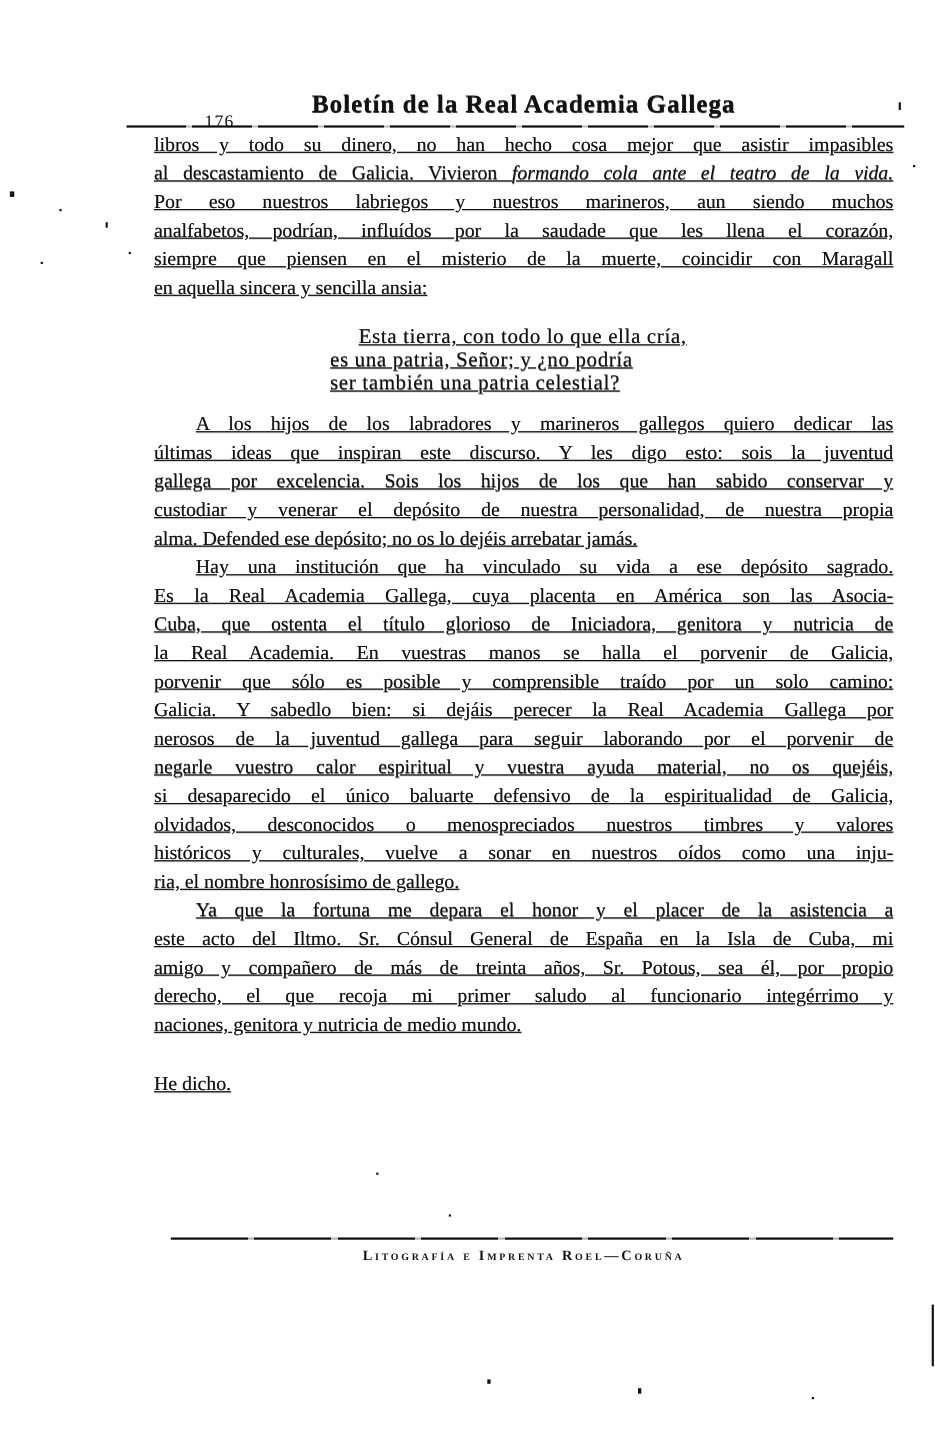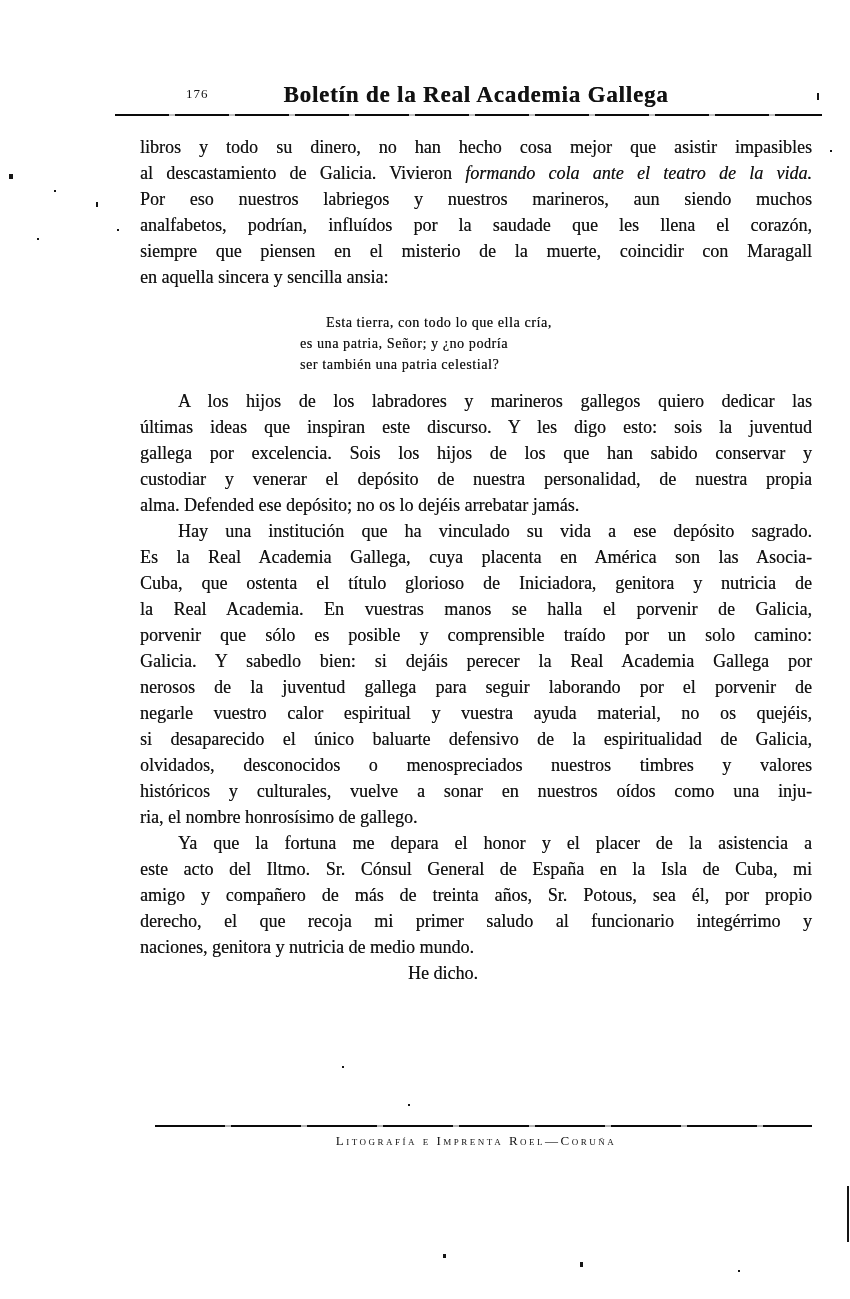--- a/index.html
+++ b/index.html
@@ -14,80 +14,82 @@
     overflow: hidden;
   }
   
   .header {
     position: absolute;
     top: 82px; left: 140px; width: 672px;
     text-align: center;
   }
   .pagenum {
     position: absolute;
-    left: 46px; top: 4px;
-    font-size: 13px;
+    left: 46px; top: 20px;
+    font-size: 16px;
     letter-spacing: 1px;
   }
   .htitle {
     font-size: 23px;
     font-weight: 700;
     letter-spacing: 0.8px;
     text-shadow: 0.3px 0.3px 0.4px rgba(0,0,0,0.75);
   }
   .header-rule {
     position: absolute;
     top: 114px; left: 115px; width: 707px; height: 2px;
     background: repeating-linear-gradient(90deg,
       #0a0a0a 0px, #0a0a0a 54px, rgba(10,10,10,0.25) 54px, rgba(10,10,10,0.25) 60px);
   }
   
   .body-col {
     position: absolute;
-    top: 134px; left: 140px; width: 672px;
+    top: 118px; left: 140px; width: 672px;
     font-size: 18px;
     line-height: 26px;
     text-shadow: 0.25px 0.25px 0.3px rgba(0,0,0,0.6);
+    text-decoration: underline;
   }
   .tline {
     text-align: justify;
     text-align-last: justify;
     white-space: normal;
   }
   .para .tline:last-child { text-align-last: left; }
   .indent-first .tline:first-child { text-indent: 38px; }
   .it { font-style: italic; }
   
   .poem {
     margin: 22px 0 13px 160px;
-    font-size: 14px;
+    font-size: 19px;
     line-height: 21px;
     letter-spacing: 0.6px;
   }
   .poem .tline { text-align: left; text-align-last: left; }
   .poem .tline:first-child { text-indent: 26px; }
   
   .closing {
-    text-align: center;
+    text-align: left;
     padding-right: 66px;
     line-height: 26px;
+    margin-top: 28px;
   }
   
   .footer-rule {
     position: absolute;
     top: 1125px; left: 155px; width: 657px; height: 2px;
     background: repeating-linear-gradient(90deg,
       #0a0a0a 0px, #0a0a0a 70px, rgba(10,10,10,0.3) 70px, rgba(10,10,10,0.3) 76px);
   }
   .footer {
     position: absolute;
     top: 1133px; left: 140px; width: 672px;
     text-align: center;
     font-variant: small-caps;
-    font-weight: 400;
+    font-weight: 700;
     font-size: 13px;
     letter-spacing: 2.5px;
   }
   
   .speck { position: absolute; background: #151515; }
 </style>
 </head>
 <body>
 
 <div class="page">

